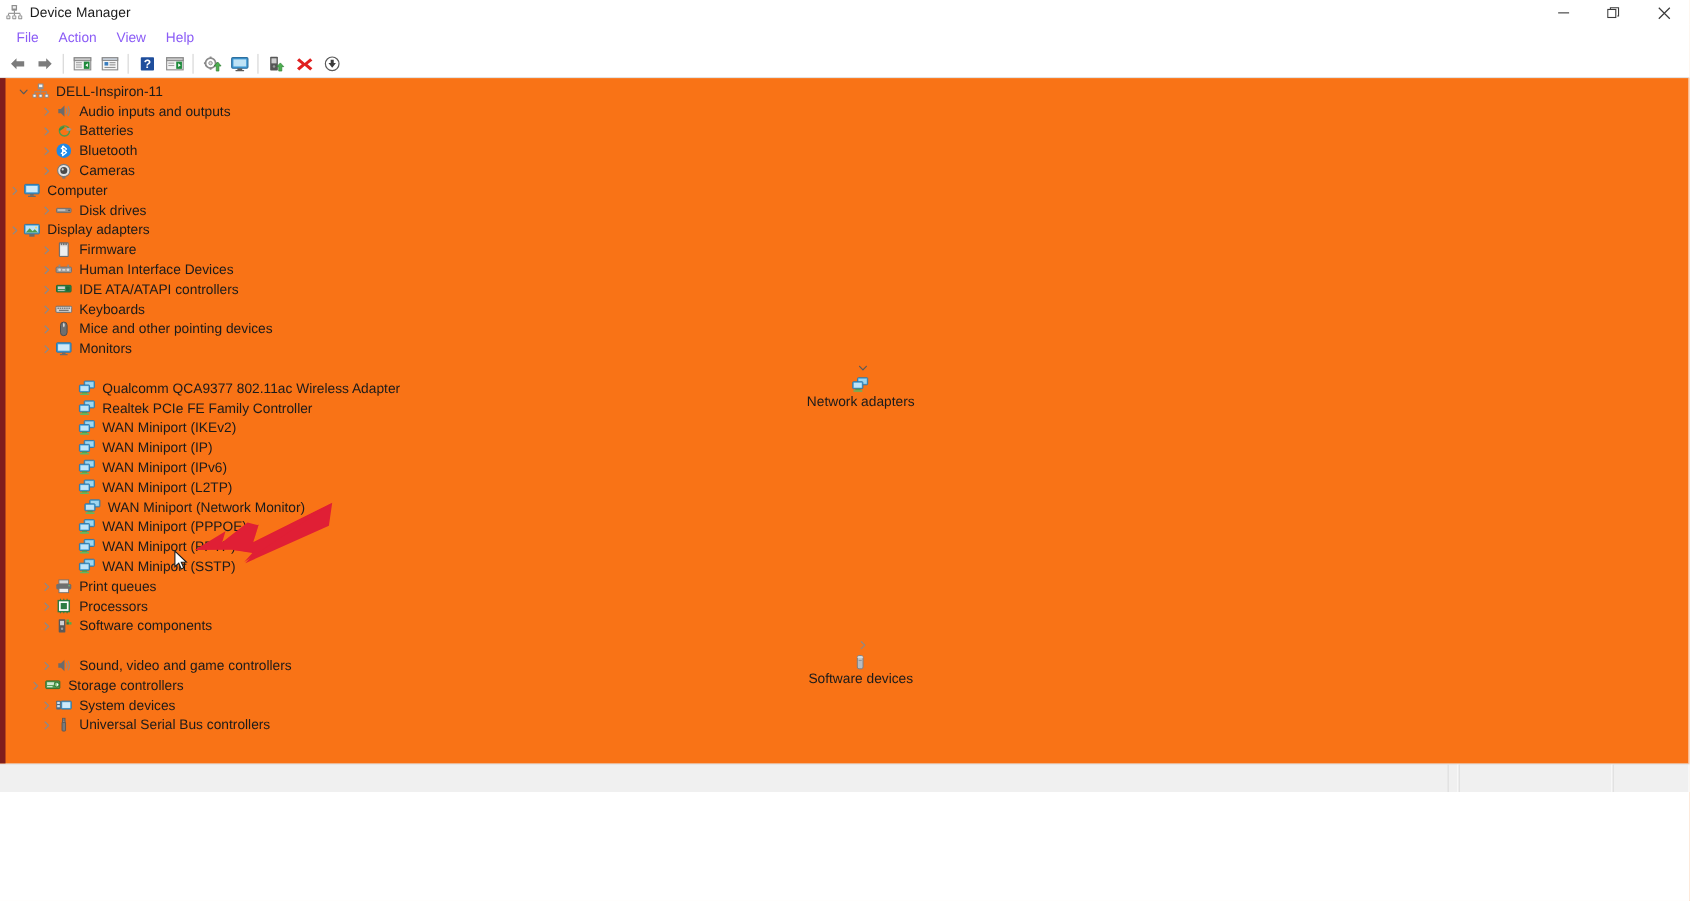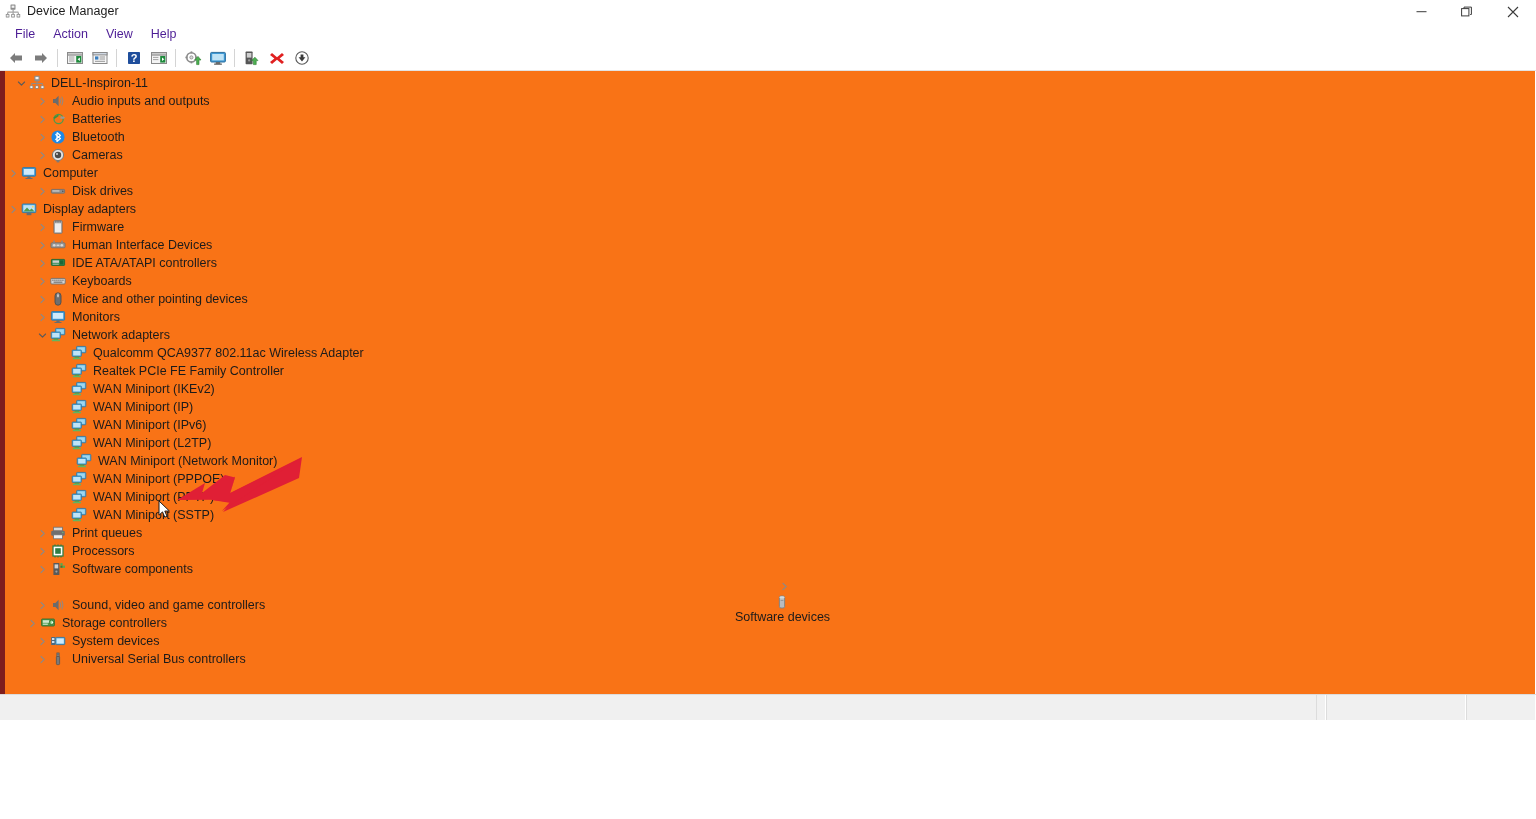--- a/index.html
+++ b/index.html
@@ -60,21 +60,21 @@
   .menubar {
     height: 22px;
     min-height: 22px;
     background: #ffffff;
     display: flex;
     align-items: center;
     padding-left: 6px;
   }
   .menu-item {
     font-size: 12.5px;
-    color: #4c1d95;
+    color: #8b5cf6;
     padding: 2px 9px;
     cursor: default;
     white-space: nowrap;
   }
 
   
   .toolbar {
     height: 26px;
     min-height: 26px;
     background: #ffffff;
@@ -578,21 +578,21 @@
           <span class="node-icon">
             <svg width="16" height="16" viewBox="0 0 16 16">
               <rect x="1.4" y="2.6" width="13.2" height="8.6" rx="0.8" fill="#3f9ad6" stroke="#2f78a8" stroke-width="0.9"></rect>
               <rect x="2.8" y="4" width="10.4" height="5.8" fill="#cfeaf9"></rect>
               <rect x="6.4" y="11.4" width="3.2" height="1.6" fill="#6b6b6b"></rect>
               <rect x="4.4" y="12.9" width="7.2" height="1.1" rx="0.4" fill="#6b6b6b"></rect>
             </svg>
           </span>
           <span class="node-label">Monitors</span>
         </div>
-        <div class="node" style="padding-left: 29px;">
+        <div class="node" style="padding-left: 29px; flex-direction: column;">
           <span class="chev">
             <svg width="9" height="9" viewBox="0 0 9 9">
               <path d="M1.4 3 L4.5 6.2 L7.6 3" fill="none" stroke="#5a5a5a" stroke-width="1.1" stroke-linecap="round" stroke-linejoin="round"></path>
             </svg>
           </span>
           <span class="node-icon">
             <svg width="16" height="16" viewBox="0 0 16 16">
               <rect x="5.6" y="1.4" width="9.2" height="6.4" rx="0.7" fill="#5fb3e0" stroke="#2f78a8" stroke-width="0.85"></rect>
               <rect x="6.6" y="2.4" width="7.2" height="4.4" fill="#9fd6ef"></rect>
               <rect x="1.2" y="5" width="9.2" height="6.4" rx="0.7" fill="#4fa9dd" stroke="#2f78a8" stroke-width="0.85"></rect>

